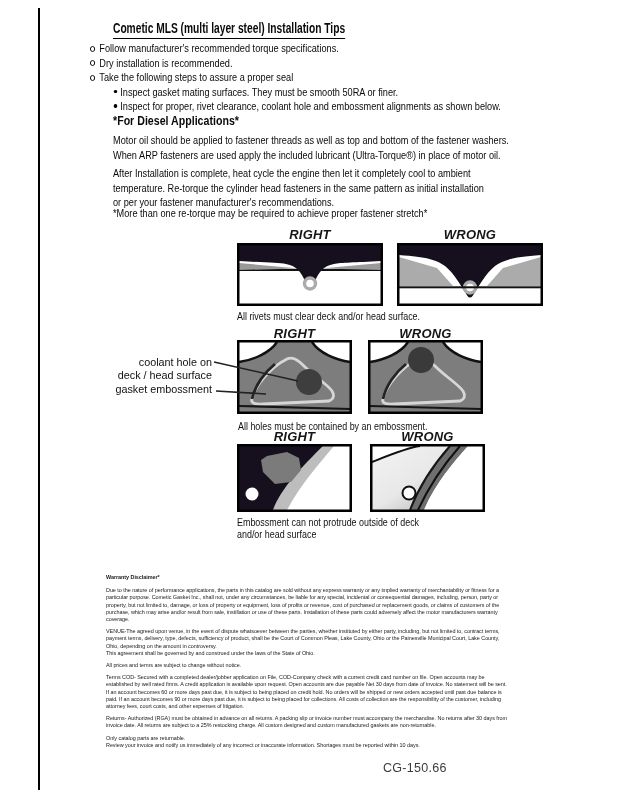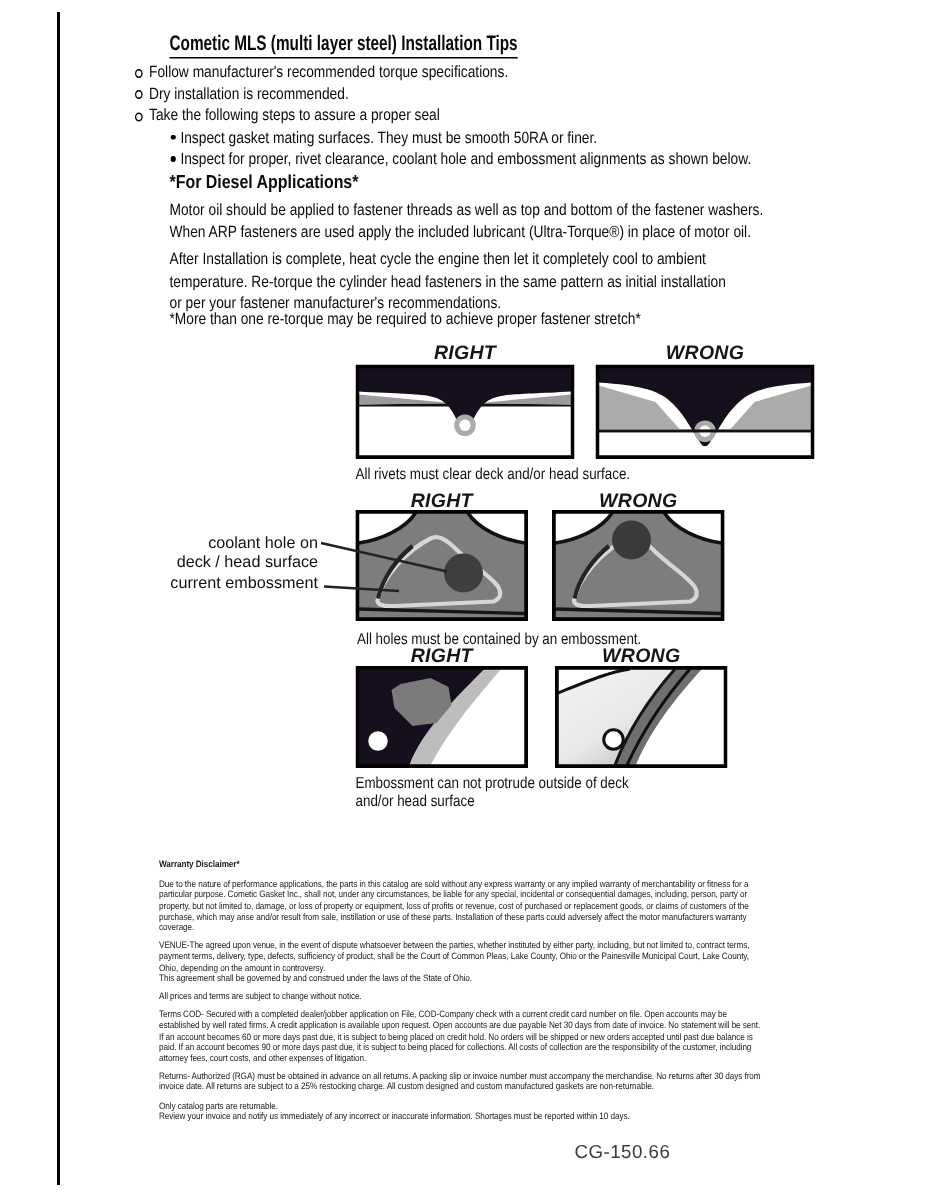--- a/index.html
+++ b/index.html
@@ -98,21 +98,21 @@
   <rect x="1.25" y="1.25" width="143.5" height="60.5" fill="none" stroke="#000" stroke-width="2.5"></rect>
 </svg>
 
 <div class="abs caption cx85" style="left:237px;top:310px;">All rivets must clear deck and/or head surface.</div>
 
 <div class="abs dglabel" style="left:237px;top:326px;width:115px;">RIGHT</div>
 <div class="abs dglabel" style="left:368px;top:326px;width:115px;">WRONG</div>
 
 <div class="abs leadlabel pre" style="left:100px;top:356px;width:112px;">coolant hole on
 deck / head surface</div>
-<div class="abs leadlabel" style="left:100px;top:383px;width:112px;">current embossment</div>
+<div class="abs leadlabel" style="left:100px;top:383px;width:112px;">gasket embossment</div>
 
 <svg class="abs" style="left:237px;top:340px;" width="115" height="74" viewBox="0 0 115 74">
   <rect x="0" y="0" width="115" height="74" fill="#7d7d7d"></rect>
   <path d="M2,2 L40,2 C33,13 16,20 2,22 Z" fill="#ffffff"></path>
   <path d="M40,2 C33,13 16,20 2,22" fill="none" stroke="#111" stroke-width="2.4"></path>
   <path d="M113,2 L75,2 C82,13 99,20 113,22 Z" fill="#ffffff"></path>
   <path d="M75,2 C82,13 99,20 113,22" fill="none" stroke="#111" stroke-width="2.4"></path>
   <path d="M15,59 C18,45 34,27 50,19 C55,16.5 60,19 68,27 C77,36 90,44 95,51 C97.5,55 97,59 92,61 L26,64 C18,64.5 13.5,63 15,59 Z" fill="none" stroke="#d6d6d6" stroke-width="2.8"></path>
   <path d="M15,59 C18,45 28,32 38,24" fill="none" stroke="#242424" stroke-width="2.8"></path>
   <circle cx="72" cy="42" r="13" fill="#3e3e3e"></circle>

